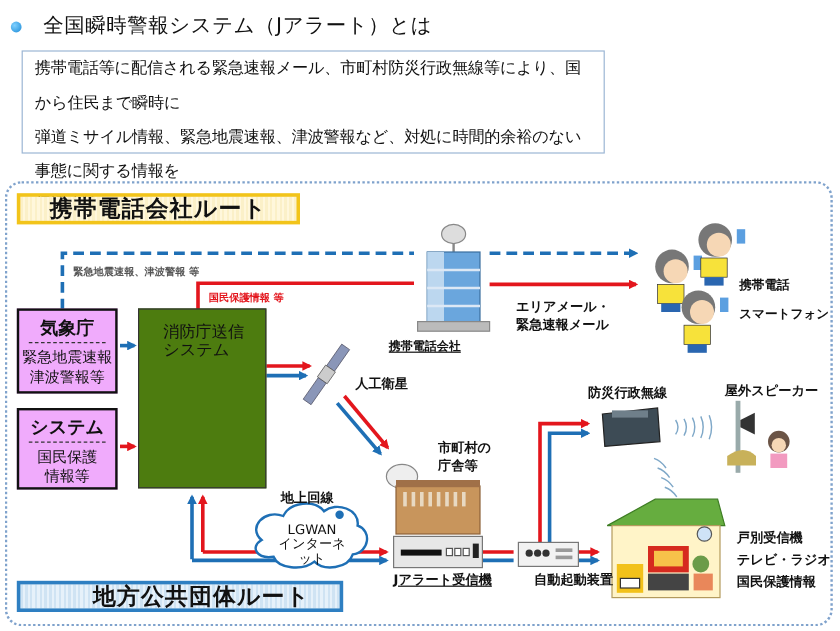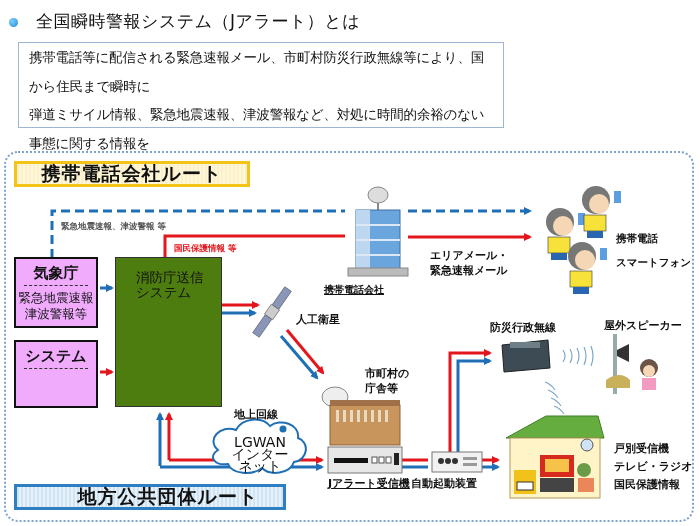--- a/index.html
+++ b/index.html
@@ -217,37 +217,39 @@
 <div class="abs lbl-small" style="left:61px;top:221px;color:#555;">緊急地震速報、津波警報 等</div>
 <div class="abs lbl-small" style="left:174px;top:243px;color:#e3161d;">国民保護情報 等</div>
 
 <div class="abs src-box" style="left:14px;top:257px;">
   <div class="src-title">気象庁</div>
   <div class="src-sub">緊急地震速報
 津波警報等</div>
 </div>
 <div class="abs src-box" style="left:14px;top:340px;height:68px;">
   <div class="src-title">システム</div>
+  <div class="src-sub">国民保護
+情報等</div>
 </div>
 
 <div class="abs fdma">
   <div class="abs fdma-label">消防庁送信
 システム</div>
 </div>
 
 <div class="abs lbl" style="left:296px;top:312px;">人工衛星</div>
 <div class="abs lbl" style="left:234px;top:407px;">地上回線</div>
-<div class="abs" style="left:230px;top:436px;width:60px;text-align:center;font-size:14px;line-height:12px;">
+<div class="abs" style="left:230px;top:436px;width:60px;text-align:center;font-size:11px;line-height:12px;">
   <div>LGWAN</div>
   <div>インターネット</div>
 </div>
 <div class="abs lbl" style="left:365px;top:366px;">市町村の
 庁舎等</div>
 <div class="abs lbl" style="left:328px;top:476px;text-decoration:underline;">Jアラート受信機</div>
-<div class="abs lbl" style="left:411px;top:476px;">自動起動装置</div>
+<div class="abs lbl" style="left:445px;top:476px;">自動起動装置</div>
 <div class="abs lbl" style="left:490px;top:320px;">防災行政無線</div>
 <div class="abs lbl" style="left:604px;top:318px;">屋外スピーカー</div>
 <div class="abs lbl" style="left:614px;top:440px;line-height:18px;">戸別受信機
 テレビ・ラジオ
 国民保護情報</div>
 <div class="abs lbl" style="left:324px;top:282px;font-size:10px;text-decoration:underline;">携帯電話会社</div>
 <div class="abs lbl" style="left:430px;top:248px;">エリアメール・
 緊急速報メール</div>
 <div class="abs lbl" style="left:616px;top:226px;line-height:24px;font-size:10.5px;">携帯電話
 スマートフォン</div>

